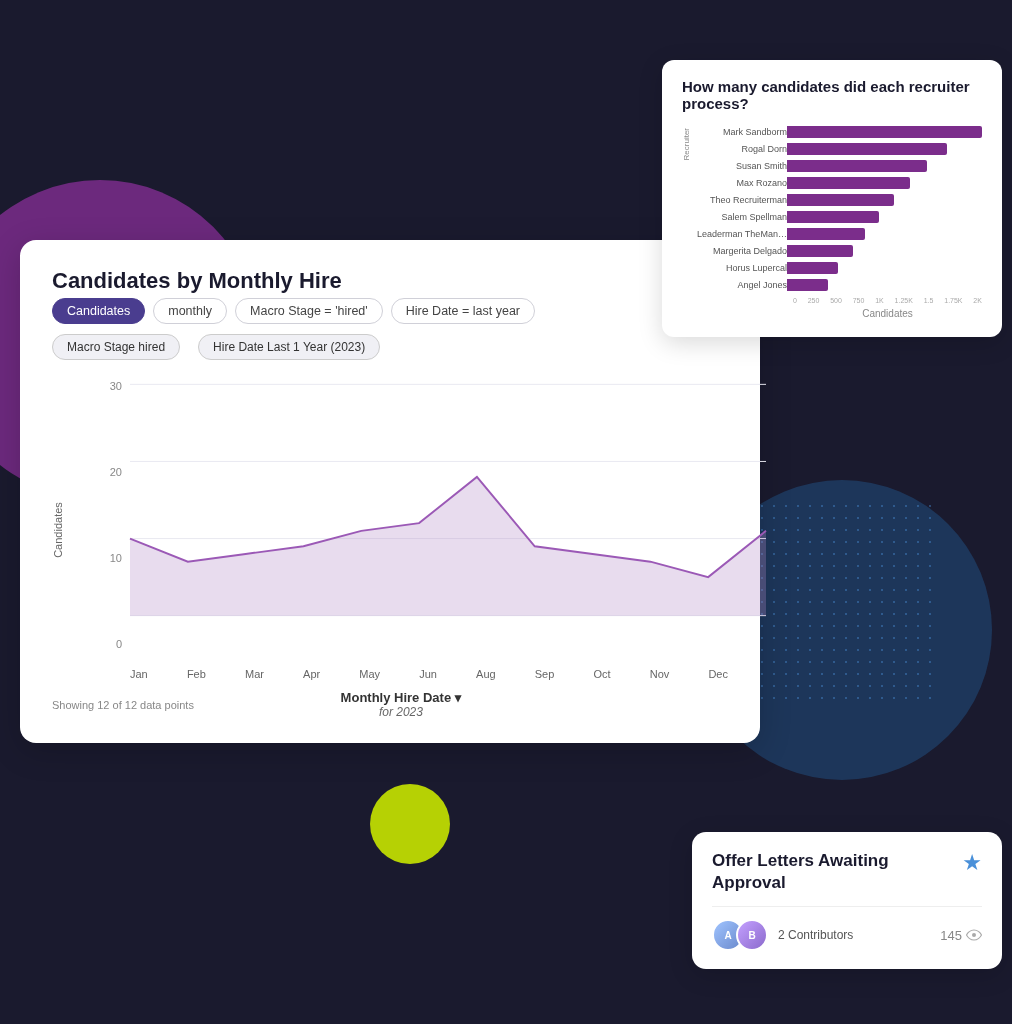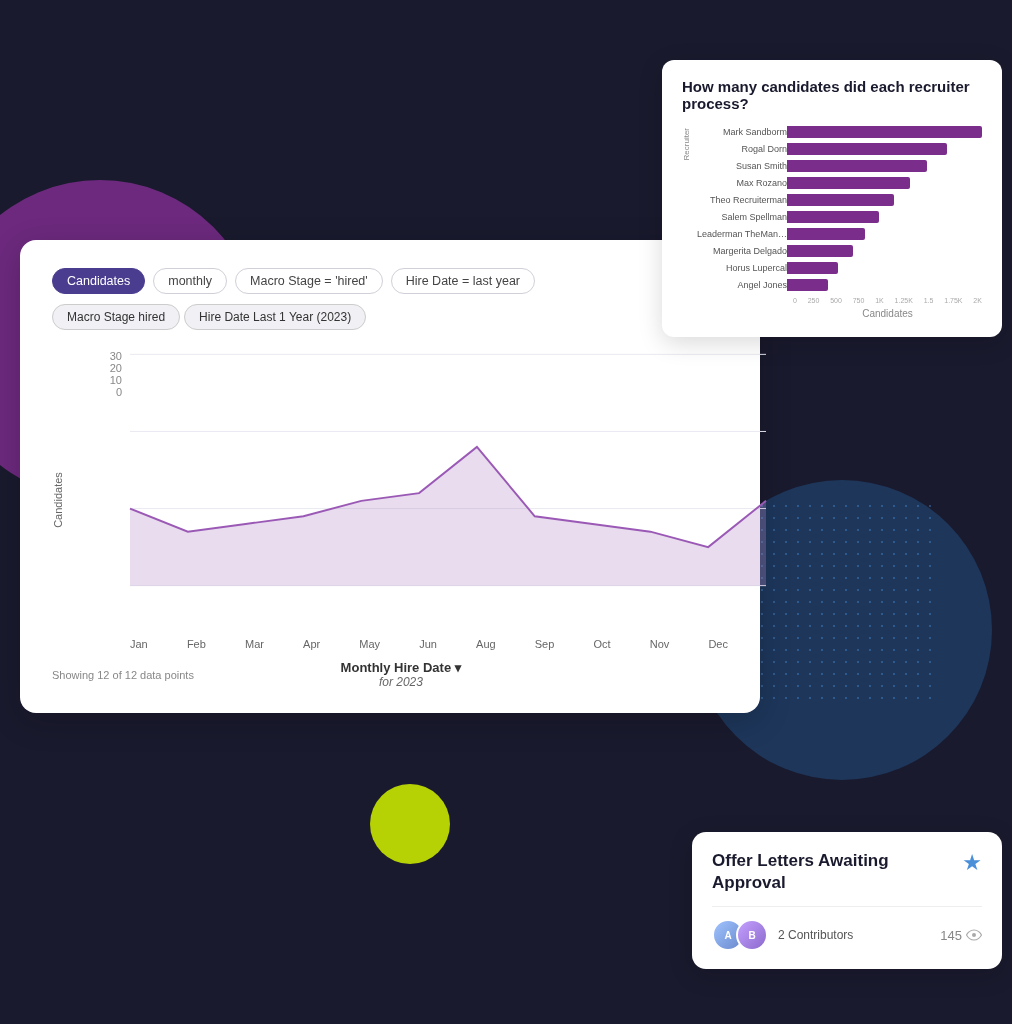--- a/index.html
+++ b/index.html
@@ -93,21 +93,21 @@
       background: white;
       color: #444;
     }
     .filter-chip.active {
       background: #4a3d8f;
       color: white;
       border-color: #4a3d8f;
     }
     .filter-row2 {
       display: flex;
-      gap: 4px;
+      gap: 18px;
       margin-bottom: 20px;
     }
     .filter-chip2 {
       padding: 5px 14px;
       border-radius: 20px;
       font-size: 12px;
       font-weight: 500;
       cursor: pointer;
       border: 1px solid #ccc;
       background: #f0f0f5;
@@ -135,21 +135,21 @@
       height: 100%;
       position: relative;
     }
     .y-axis-labels {
       position: absolute;
       left: 0;
       top: 0;
       height: calc(100% - 30px);
       display: flex;
       flex-direction: column;
-      justify-content: flex-start;
+      justify-content: space-between;
       font-size: 11px;
       color: #888;
       text-align: right;
       width: 30px;
     }
     .chart-plot {
       position: absolute;
       left: 38px;
       right: 0;
       top: 0;
@@ -426,20 +426,21 @@
           <span style="font-size: 7px; color: rgb(170, 170, 170);">1.5</span>
           <span style="font-size: 7px; color: rgb(170, 170, 170);">1.75K</span>
           <span style="font-size: 7px; color: rgb(170, 170, 170);">2K</span>
         </div>
       <div class="recruiter-x-label">Candidates</div>
     </div>
   </div>
 </div>
 
 <div class="main-card">
+  <div class="card-title">Candidates by Monthly Hire</div>
 
   <div class="filter-row" id="filter-row-1">
       <div class="filter-chip active">Candidates</div>
       <div class="filter-chip">monthly</div>
       <div class="filter-chip">Macro Stage = 'hired'</div>
       <div class="filter-chip">Hire Date = last year</div>
     </div>
   <div class="filter-row2" id="filter-row-2">
       <div class="filter-chip2">Macro Stage hired</div>
       <div class="filter-chip2">Hire Date Last 1 Year (2023)</div>

